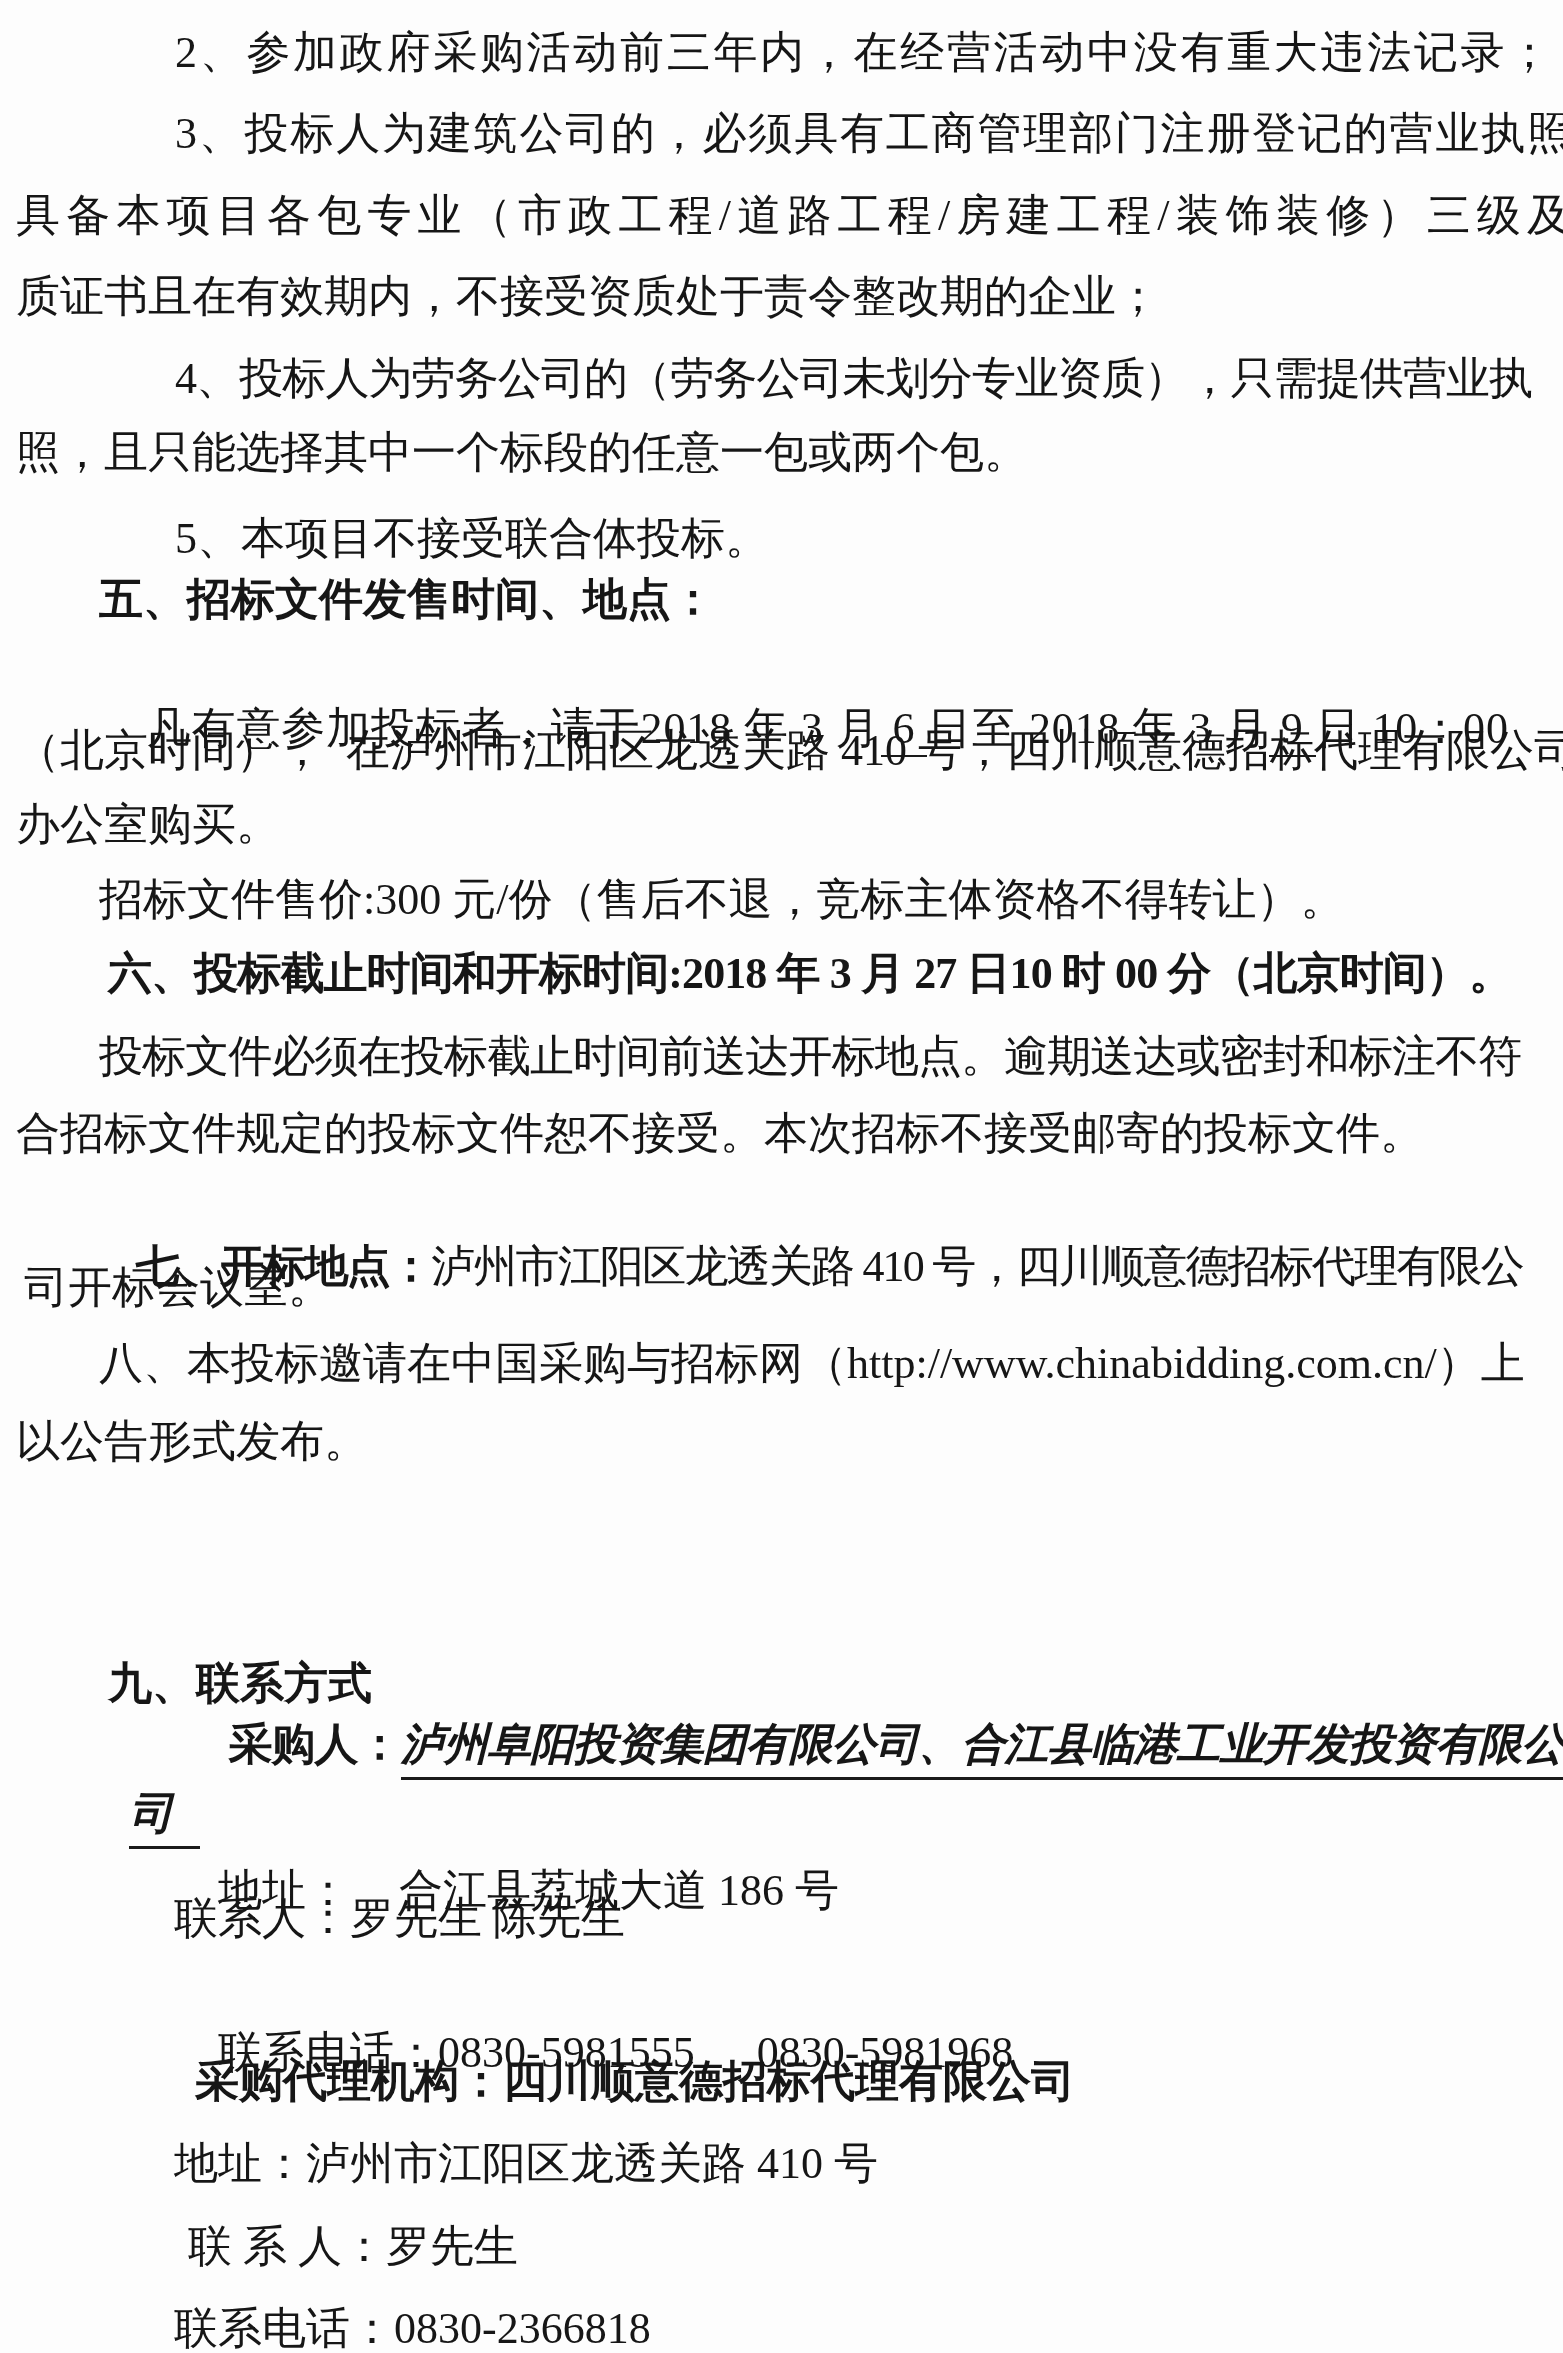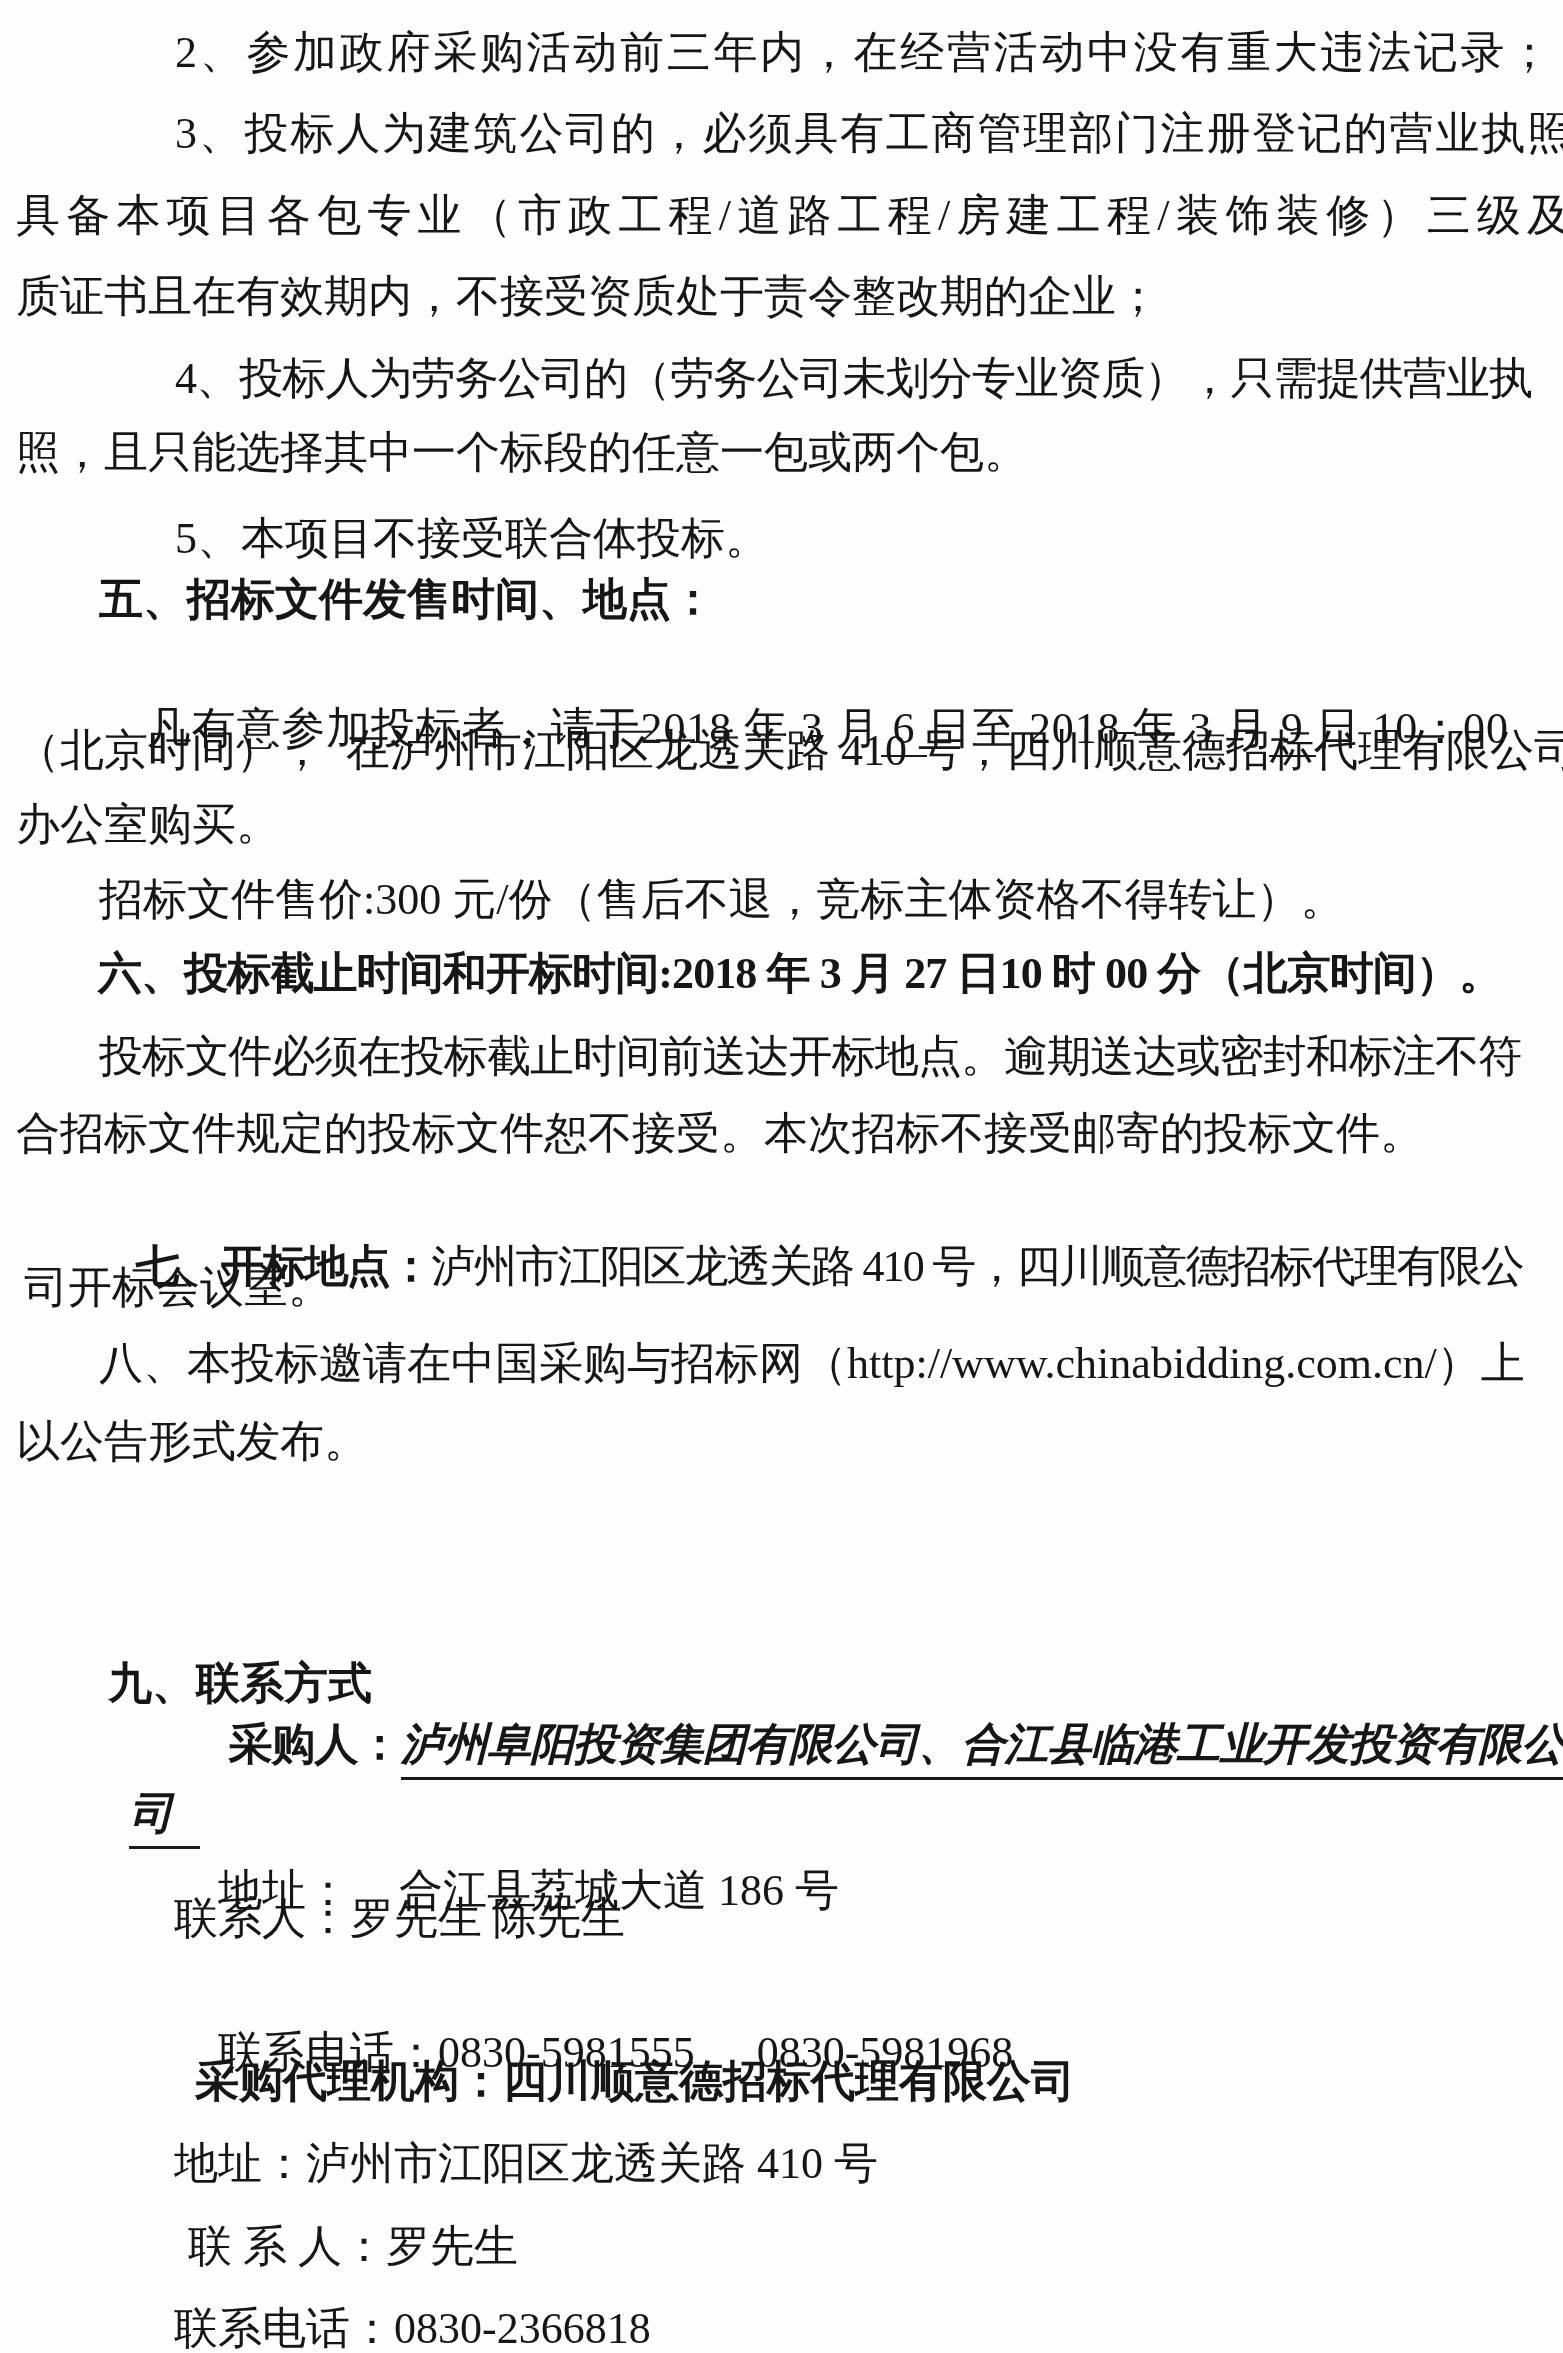--- a/index.html
+++ b/index.html
@@ -48,21 +48,21 @@
   <div class="ln" style="left:99px;top:650px;letter-spacing:0.9px;">
     <span>凡有意参加投标者，请于2018 年 3 月</span><span class="u2"> 6 </span><span>日至 2018 年 3 月</span><span class="u2"> 9 </span><span>日 10：00</span>
   </div>
 
   <div class="ln" style="left:16px;top:725px;">（北京时间），  在泸州市江阳区龙透关路 410 号，四川顺意德招标代理有限公司</div>
 
   <div class="ln" style="left:16px;top:799px;">办公室购买。</div>
 
   <div class="ln" style="left:99px;top:874px;">招标文件售价:300 元/份（售后不退，竞标主体资格不得转让）。</div>
 
-  <div class="ln b" style="left:98px;top:948px;letter-spacing:-0.9px;">六、投标截止时间和开标时间:2018 年 3 月 27 日10 时 00 分（北京时间）。</div>
+  <div class="ln b" style="left:108px;top:948px;letter-spacing:-0.9px;">六、投标截止时间和开标时间:2018 年 3 月 27 日10 时 00 分（北京时间）。</div>
 
   <div class="ln" style="left:99px;top:1031px;letter-spacing:-0.9px;">投标文件必须在投标截止时间前送达开标地点。逾期送达或密封和标注不符</div>
 
   <div class="ln" style="left:16px;top:1108px;">合招标文件规定的投标文件恕不接受。本次招标不接受邮寄的投标文件。</div>
 
   <div class="ln" style="left:99px;top:1188px;letter-spacing:-1.8px;">
     <span class="b">七、开标地点：</span><span>泸州市江阳区龙透关路 410 号，四川顺意德招标代理有限公</span>
   </div>
 
   <div class="ln" style="left:24px;top:1262px;">司开标会议室。</div>

